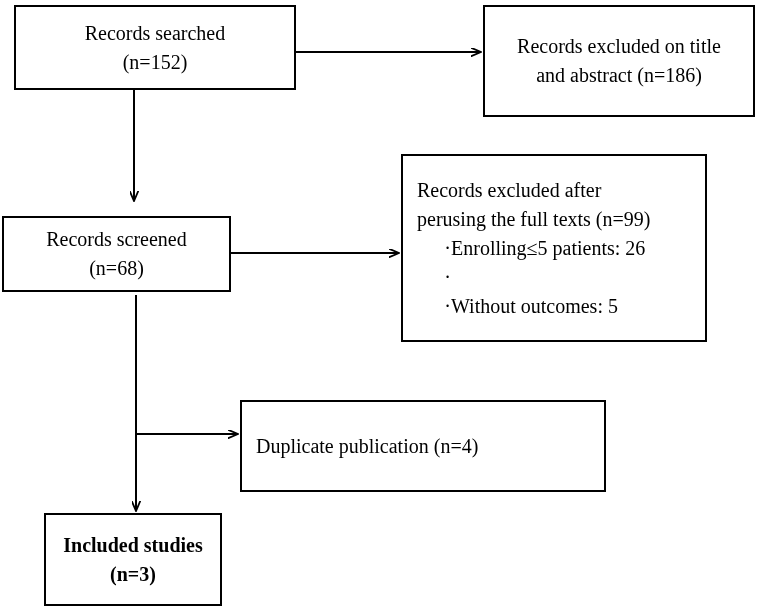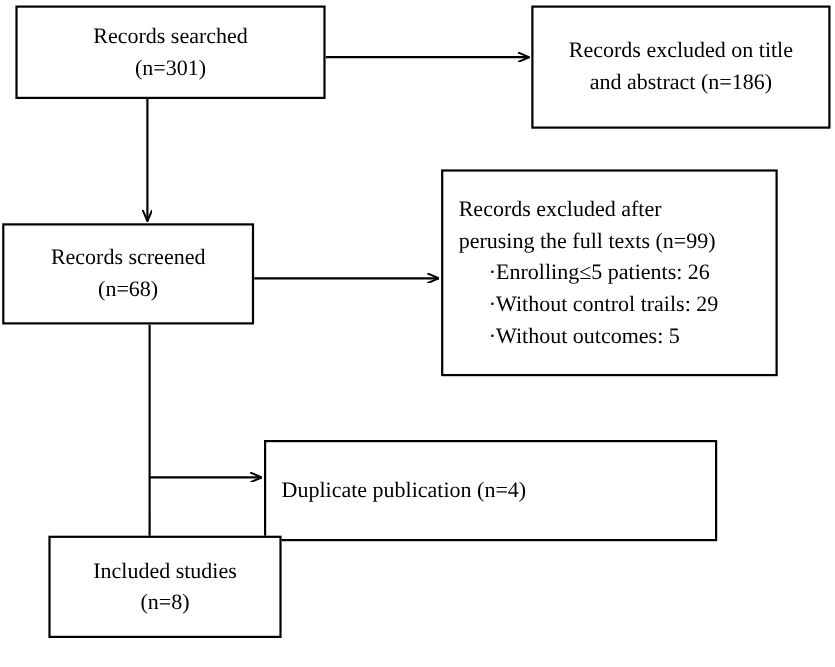--- a/index.html
+++ b/index.html
@@ -68,24 +68,24 @@
     font-size: 20px;
     line-height: 1.45;
   }
   .bullet-text {
     flex: 0 1 auto;
   }
 
   
   #node-records-searched      { left: 14px;  top: 5px;   width: 282px; height: 85px; }
   #node-records-excluded-ta   { left: 483px; top: 5px;   width: 272px; height: 112px; }
-  #node-records-screened      { left: 2px;   top: 203px; width: 229px; height: 92px; text-align: center; }
+  #node-records-screened      { left: 2px;   top: 216px; width: 229px; height: 76px; text-align: center; }
   #node-records-excluded-full { left: 401px; top: 154px; width: 306px; height: 188px; }
-  #node-duplicate            { left: 240px; top: 400px; width: 412px; height: 92px; }
-  #node-included             { left: 44px;  top: 487px; width: 212px; height: 93px; }
+  #node-duplicate            { left: 240px; top: 400px; width: 366px; height: 92px; }
+  #node-included             { left: 44px;  top: 513px; width: 178px; height: 93px; font-weight: bold; }
 </style>
 </head>
 <body>
 
 <div id="flowchart">
 
   <svg id="edges" viewBox="0 0 759 606" width="759" height="606" xmlns="http://www.w3.org/2000/svg">
     <defs>
       <marker id="arrowhead" markerWidth="11" markerHeight="9" refX="10.5" refY="4.5" orient="auto" markerUnits="userSpaceOnUse">
         <path d="M0,0 L10.5,4.5 L0,9" fill="none" stroke="#000000" stroke-width="1.8"></path>
@@ -108,21 +108,21 @@
       <line x1="136" y1="295" x2="136" y2="511" stroke="#000000" stroke-width="2" marker-end="url(#arrowhead)"></line>
     </g>
 
     <g>
       <line x1="136" y1="434" x2="238" y2="434" stroke="#000000" stroke-width="2" marker-end="url(#arrowhead)"></line>
     </g>
   </svg>
 
   <div class="node centered" id="node-records-searched">
     <span class="line">Records searched</span>
-    <span class="line">(n=301)</span>
+    <span class="line">(n=152)</span>
   </div>
 
   <div class="node centered" id="node-records-excluded-ta">
     <span class="line">Records excluded on title</span>
     <span class="line">and abstract (n=186)</span>
   </div>
 
   <div class="node centered" id="node-records-screened">
     <span class="line">Records screened</span>
     <span class="line">(n=68)</span>
@@ -131,31 +131,30 @@
   <div class="node lefted" id="node-records-excluded-full">
     <span class="line">Records excluded after</span>
     <span class="line">perusing the full texts (n=99)</span>
     <span class="bullets">
       <span class="bullet-row">
         <span class="bullet-dot">·</span>
         <span class="bullet-text">Enrolling≤5 patients: 26</span>
       </span>
       <span class="bullet-row">
         <span class="bullet-dot">·</span>
-        <span class="bullet-text">Without control trails: 29</span>
       </span>
       <span class="bullet-row">
         <span class="bullet-dot">·</span>
         <span class="bullet-text">Without outcomes: 5</span>
       </span>
     </span>
   </div>
 
   <div class="node lefted" id="node-duplicate">
     <span class="line">Duplicate publication (n=4)</span>
   </div>
 
   <div class="node centered" id="node-included">
     <span class="line">Included studies</span>
-    <span class="line">(n=8)</span>
+    <span class="line">(n=3)</span>
   </div>
 
 </div>
 
 </body></html>

